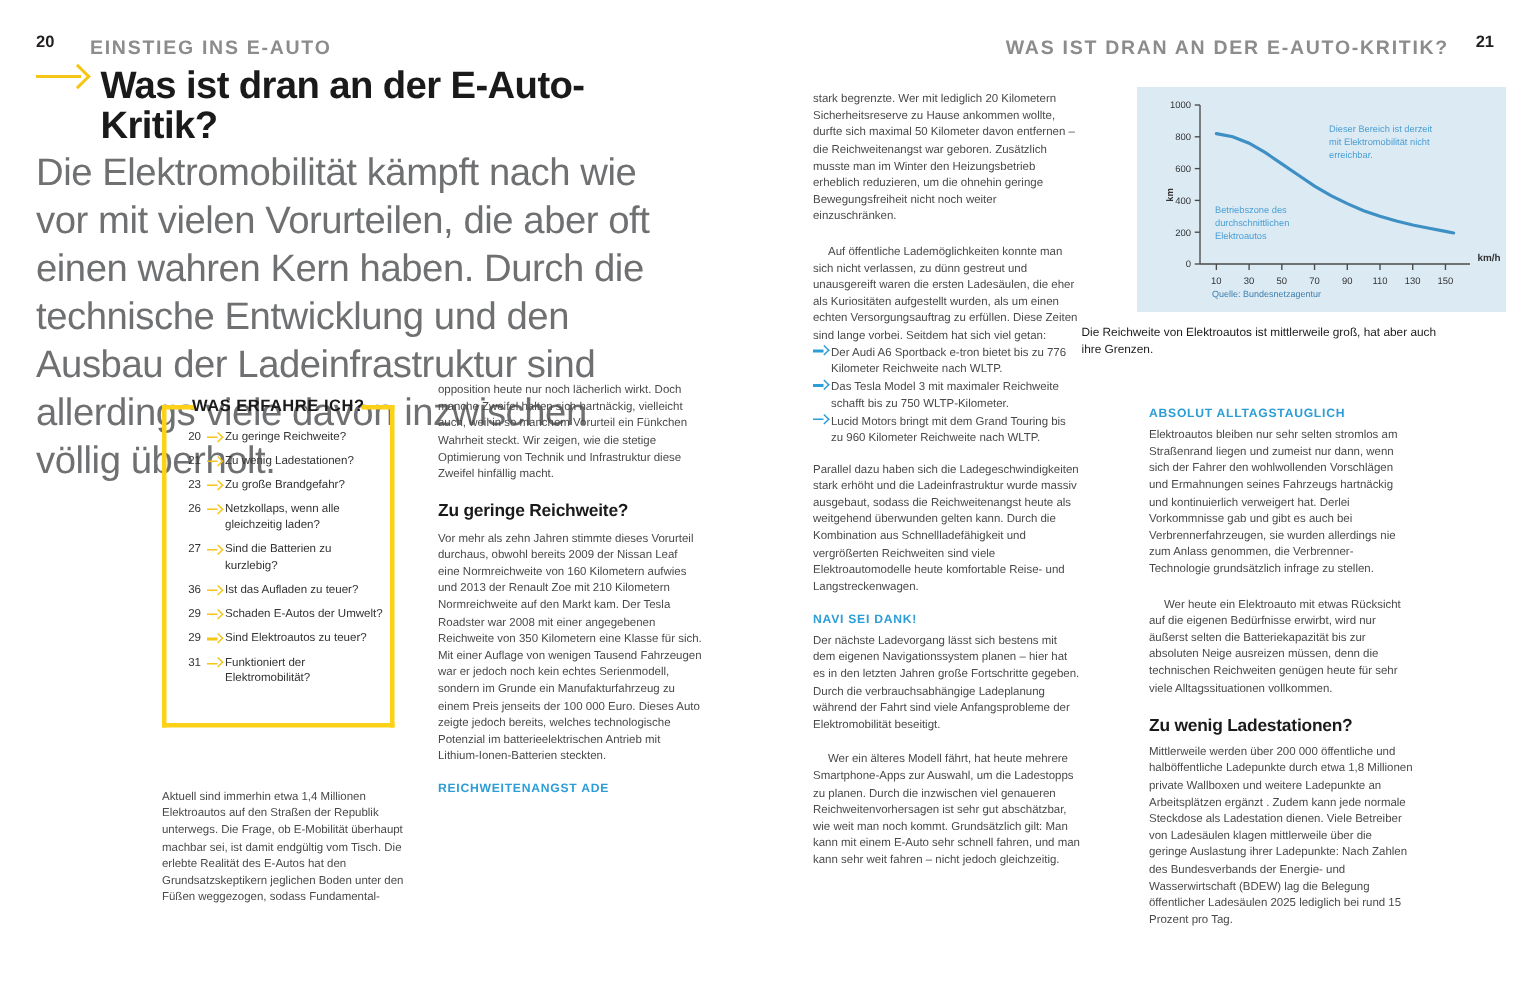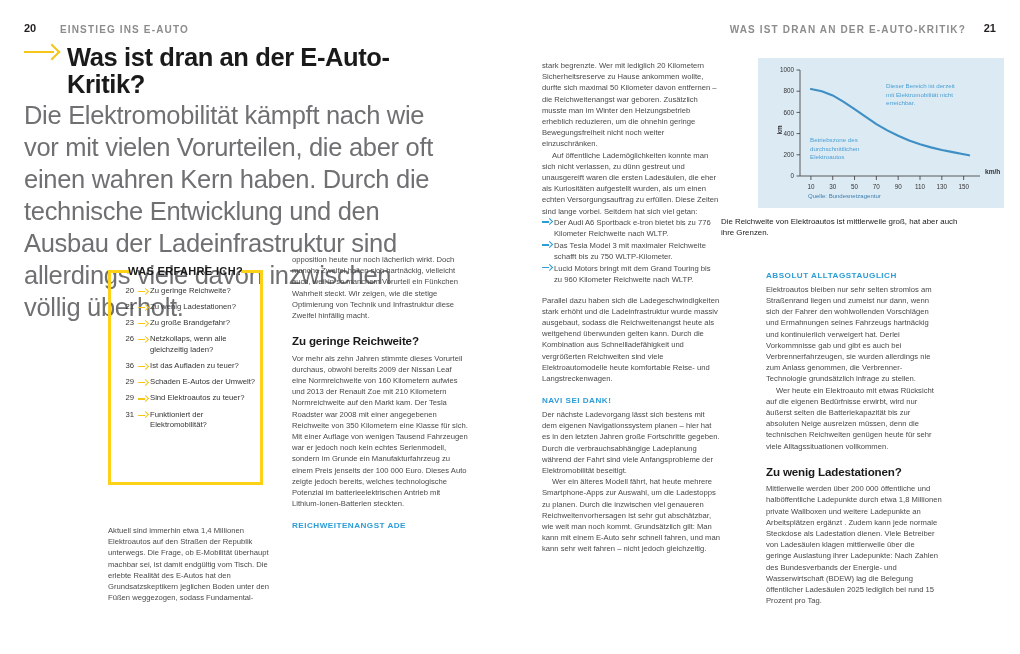--- a/index.html
+++ b/index.html
@@ -18,21 +18,21 @@
     position: relative;
     width: 1020px;
     height: 654px;
     background: #ffffff;
   }
 
   
   .runhead {
     position: absolute;
     top: 24px;
-    font-size: 10px;
+    font-size: 13px;
     letter-spacing: 1.15px;
     color: #8c8c8c;
     font-weight: 700;
     text-transform: uppercase;
     white-space: nowrap;
   }
   .folio {
     position: absolute;
     top: 22px;
     font-size: 11px;
@@ -169,21 +169,21 @@
   
   .col {
     position: absolute;
     font-size: 7.65px;
     line-height: 1.465;
     color: #4a4a4a;
     text-align: left;
   }
   .col p { margin: 0; }
   .col p.indent { text-indent: 10px; }
-  .col p + p { margin-top: 0; }
+  .col p + p { margin-top: 12px; }
   .col .gap { height: 9px; }
 
   #col1 { left: 108px; top: 525px; width: 162px; }
   #col2 { left: 292px; top: 254px; width: 176px; }
   #col3 { left: 542px; top: 60px;  width: 178px; }
   #col4 { left: 766px; top: 270px; width: 176px; }
 
   h3.sub {
     font-size: 11.6px;
     font-weight: 700;
@@ -287,20 +287,25 @@
         </div>
         <div class="toc-row">
           <span class="toc-page">23</span>
           <span class="toc-arrow"></span>
           <span class="toc-label">Zu große Brandgefahr?</span>
         </div>
         <div class="toc-row">
           <span class="toc-page">26</span>
           <span class="toc-arrow"></span>
           <span class="toc-label">Netzkollaps, wenn alle gleichzeitig laden?</span>
+        </div>
+        <div class="toc-row">
+          <span class="toc-page">27</span>
+          <span class="toc-arrow"></span>
+          <span class="toc-label">Sind die Batterien zu kurzlebig?</span>
         </div>
         <div class="toc-row">
           <span class="toc-page">36</span>
           <span class="toc-arrow"></span>
           <span class="toc-label">Ist das Aufladen zu teuer?</span>
         </div>
         <div class="toc-row">
           <span class="toc-page">29</span>
           <span class="toc-arrow"></span>
           <span class="toc-label">Schaden E-Autos der Umwelt?</span>

